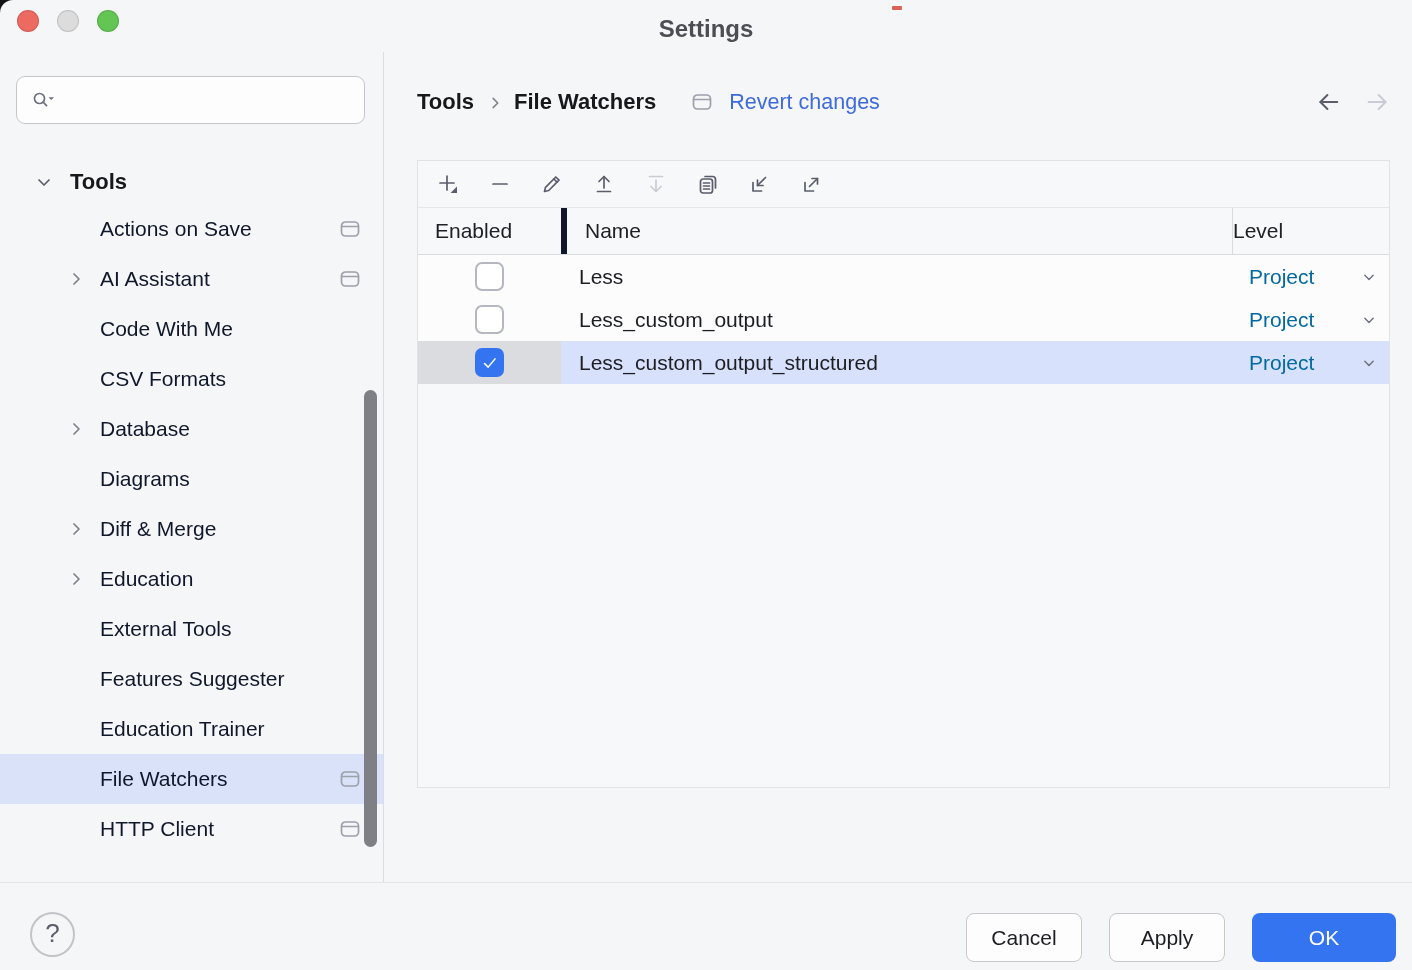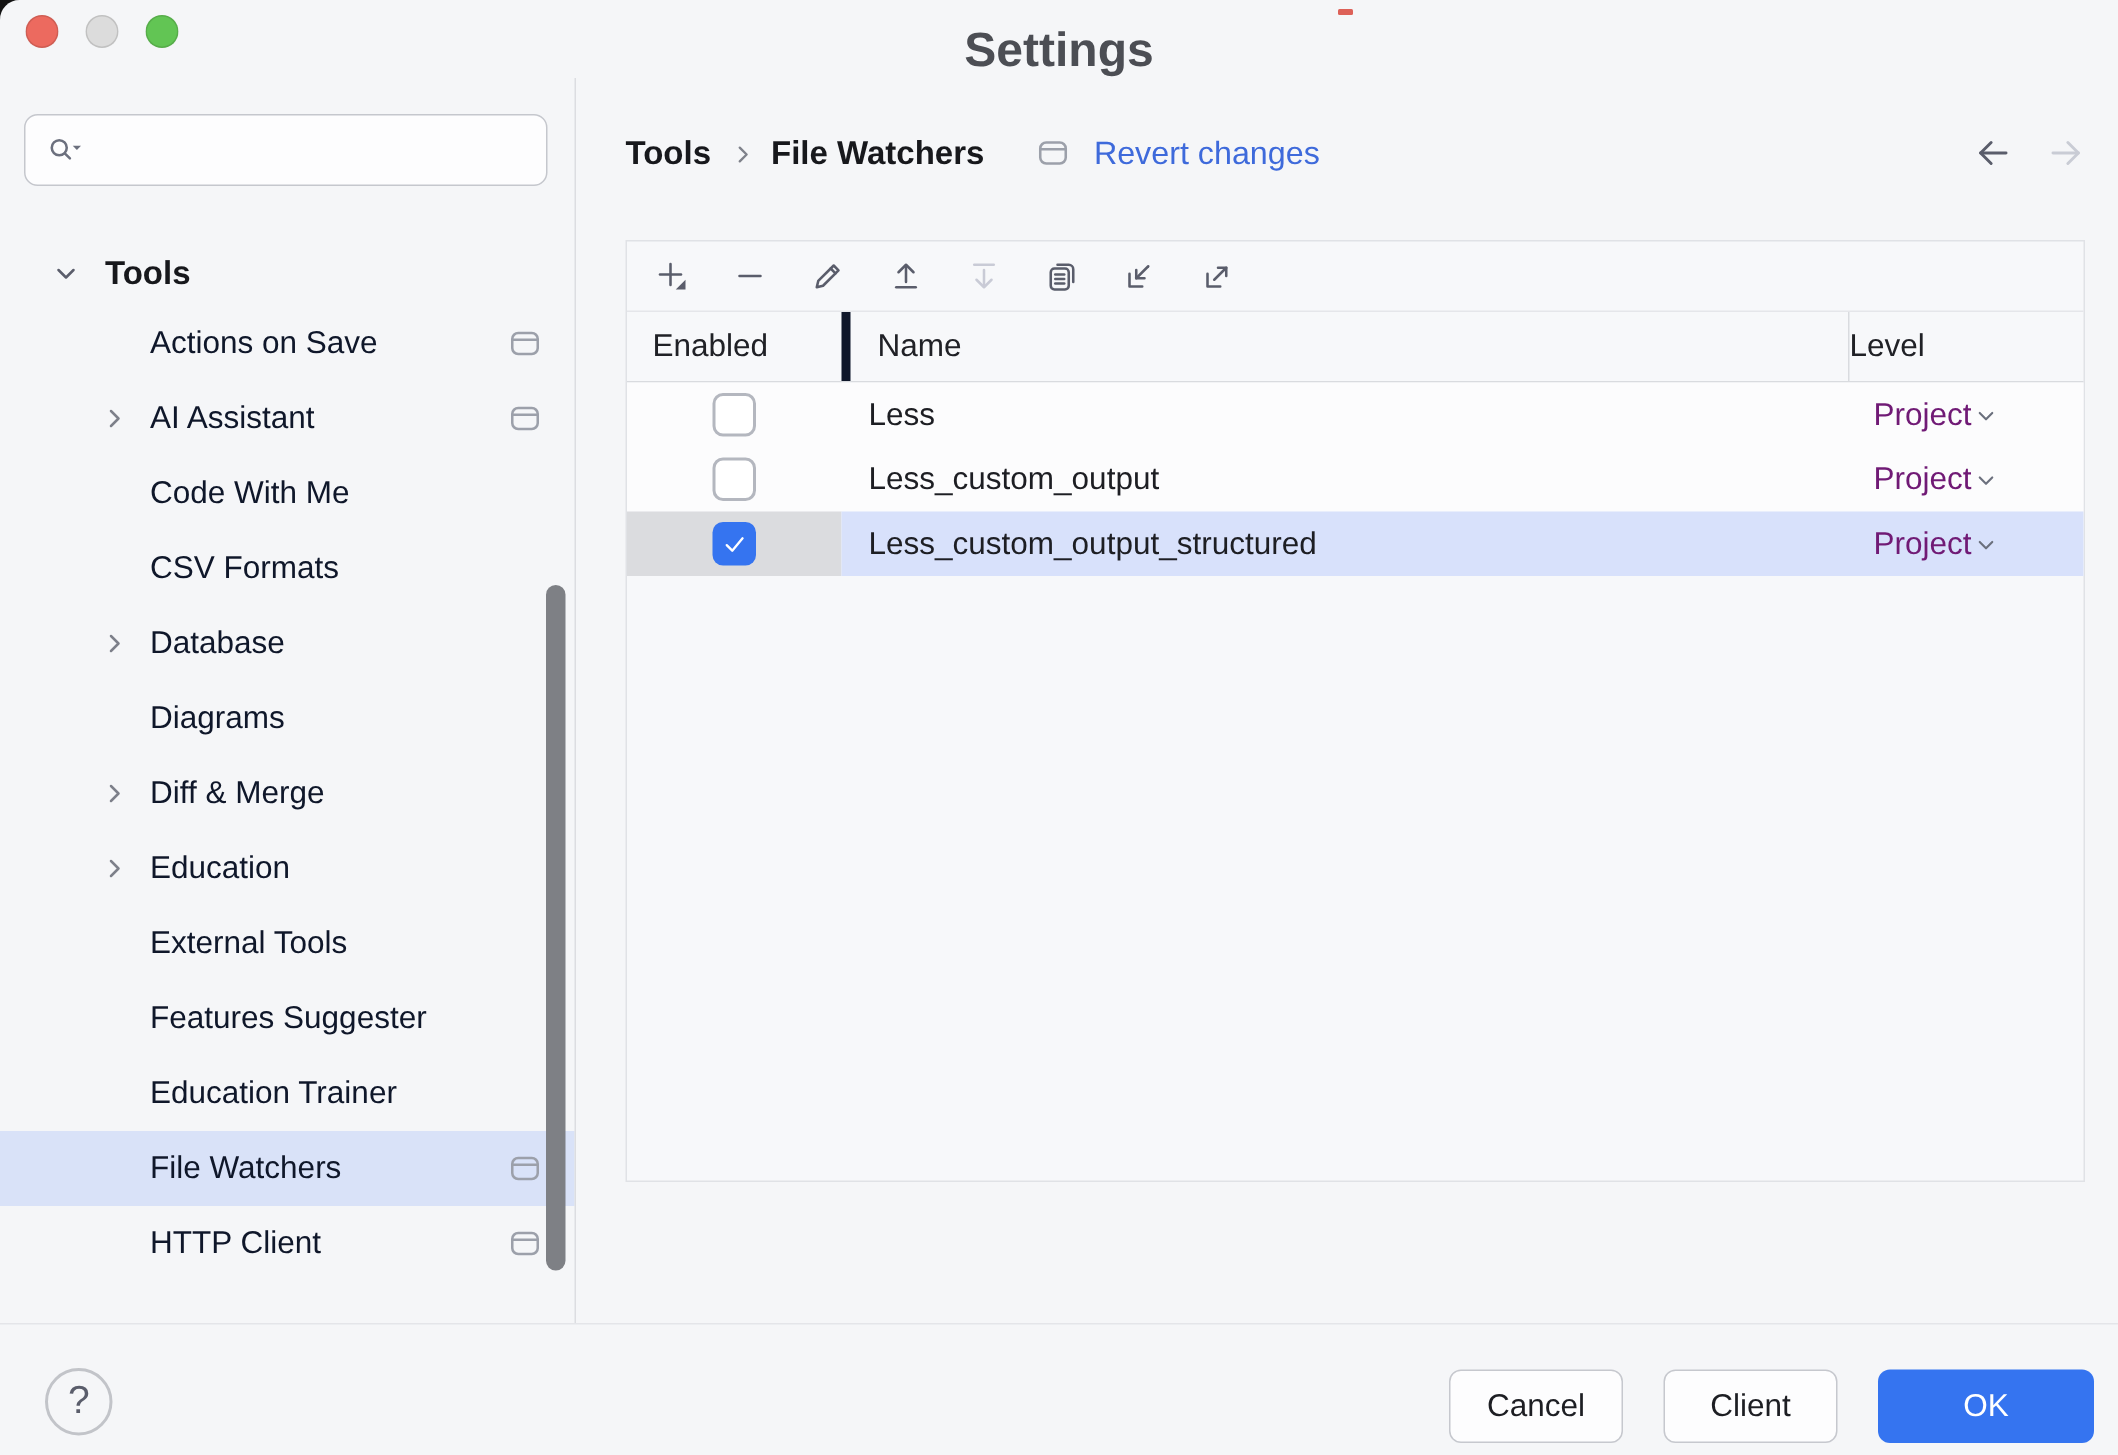--- a/index.html
+++ b/index.html
@@ -8,21 +8,21 @@
     position:relative;width:1412px;height:970px;background:#F5F6F8;
     border-top-left-radius:13px;overflow:hidden;color:#1D1E23;
     -webkit-font-smoothing:antialiased;
   }
   
   .titlebar{position:absolute;left:0;top:0;right:0;height:56px;}
   .tl{position:absolute;top:10px;width:22px;height:22px;border-radius:50%;border:0.5px solid rgba(0,0,0,.12);}
   .tl.red{left:17px;background:#EC6A5F;}
   .tl.gray{left:57px;background:#DCDCDC;}
   .tl.green{left:97px;background:#62C554;}
-  .title{position:absolute;left:0;right:0;top:15px;text-align:center;font-size:32px;font-weight:700;color:#4C4E54;}
+  .title{position:absolute;left:0;right:0;top:15px;text-align:center;font-size:24px;font-weight:700;color:#4C4E54;}
   .artifact{position:absolute;left:892px;top:6px;width:10px;height:4px;background:#D8473C;border-radius:1px;opacity:.85;}
   
   .sidebar{position:absolute;left:0;top:56px;width:383px;bottom:88px;}
   .searchbox{position:absolute;left:16px;top:20px;width:349px;height:48px;background:#FDFDFE;
     border:1.5px solid #C5C7CD;border-radius:9px;}
   .search-ic{position:absolute;left:13px;top:12px;color:#6C707E;display:flex;}
   .search-input{position:absolute;left:48px;top:2px;right:8px;bottom:2px;width:293px;border:none;background:transparent;outline:none;font-size:20px;font-family:"Liberation Sans",sans-serif;color:#1D1E23;}
   .tree{position:absolute;left:0;top:104px;right:0;}
   .tree-item{position:relative;height:50px;display:flex;align-items:center;}
   .tree-item.group{height:44px;}
@@ -53,21 +53,21 @@
   .tb.disabled{color:var(--icon-disabled,#C9CBD6);cursor:default;}
   .thead{display:grid;grid-template-columns:143px 1fr 157px;height:47px;border-bottom:1px solid #D9DBDF;}
   .th{display:flex;align-items:center;font-size:21px;color:#202126;}
   .th-enabled{padding-left:17px;}
   .th-name{padding-left:18px;border-left:6px solid #0f172a;}
   .th-level{border-left:1px solid #D9DBDF;}
   .trow{display:grid;grid-template-columns:143px 1fr 157px;height:43px;background:#FCFCFD;}
   .cell{display:flex;align-items:center;font-size:21px;color:#1D1E23;}
   .c-enabled{justify-content:center;}
   .c-name{padding-left:18px;white-space:nowrap;}
-  .c-level{padding:0 10px 0 17px;color:#701a75;}
+  .c-level{justify-content:space-between;padding:0 10px 0 17px;color:#0369a1;}
   .c-level .ic{color:#6C717E;}
   .trow.sel .c-name,.trow.sel .c-level{background:var(--sel-blue,#D8E1FB);}
   .trow.sel .c-enabled{background:var(--sel-gray,#DBDCDF);}
   .cb{width:29px;height:29px;border-radius:7px;border:2px solid #B4B7BF;background:#FFFFFF;display:flex;align-items:center;justify-content:center;cursor:pointer;}
   .cb.checked{border:none;background:var(--accent,#3574F0);}
   .check-ic{stroke-width:2.6;color:#FFFFFF;width:22px;height:22px;}
   
   .footer{position:absolute;left:0;right:0;top:882px;bottom:0;border-top:1px solid #E4E5E9;background:#F5F6F8;}
   .help{position:absolute;left:30px;top:29px;width:45px;height:45px;border-radius:50%;border:2px solid #C2C4C9;background:transparent;color:#5A5D6B;font-size:26px;font-family:"Liberation Sans",sans-serif;display:flex;align-items:center;justify-content:center;cursor:pointer;padding-bottom:3px;}
   .f-btns{position:absolute;right:16px;top:30px;display:flex;gap:27px;}
@@ -344,18 +344,18 @@
         </div>
       </div>
   </section>
 
   <footer class="footer">
     <button class="help">
       <span>?</span>
     </button>
     <div class="f-btns" id="fbtns">
         <button class="btn btn-cancel">Cancel</button>
-        <button class="btn btn-apply">Client</button>
+        <button class="btn btn-apply">Apply</button>
         <button class="btn btn-ok primary">OK</button>
       </div>
   </footer>
 
 </div>
 
 </body></html>

